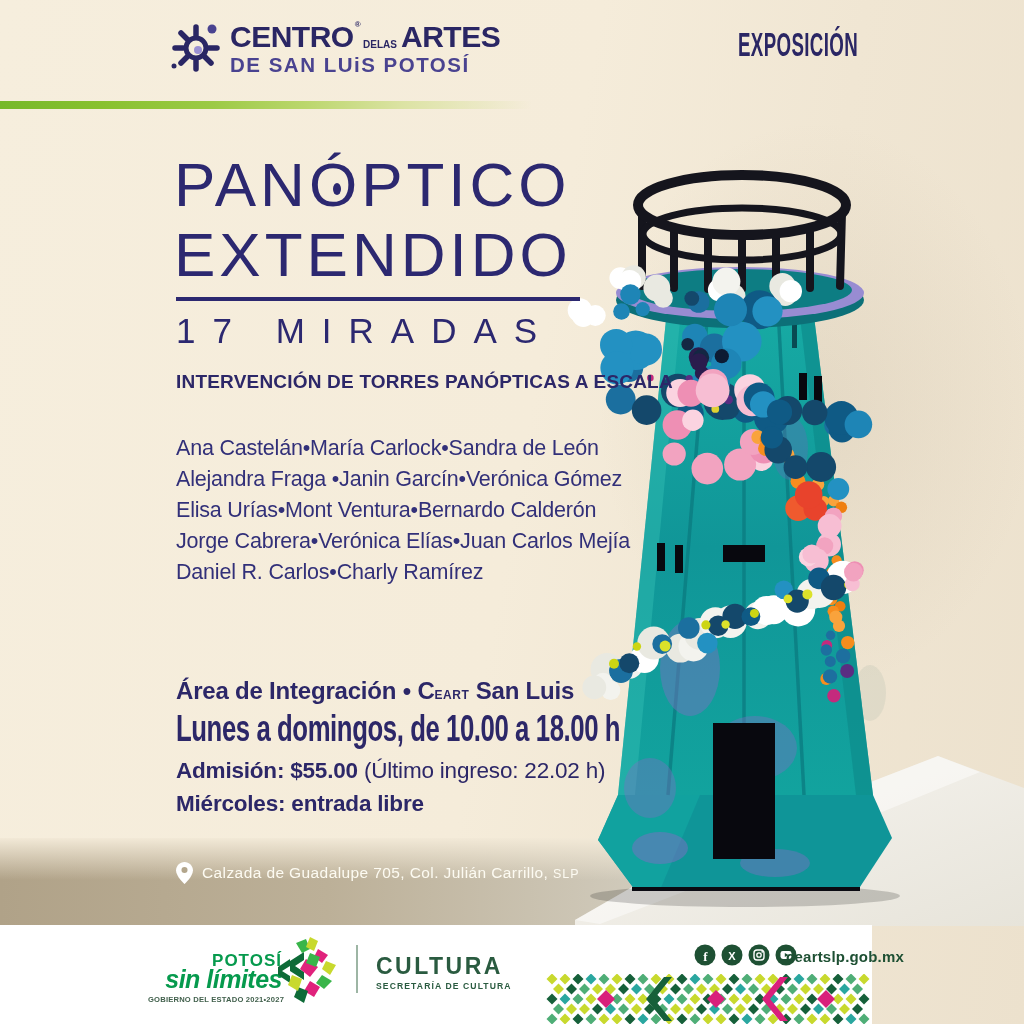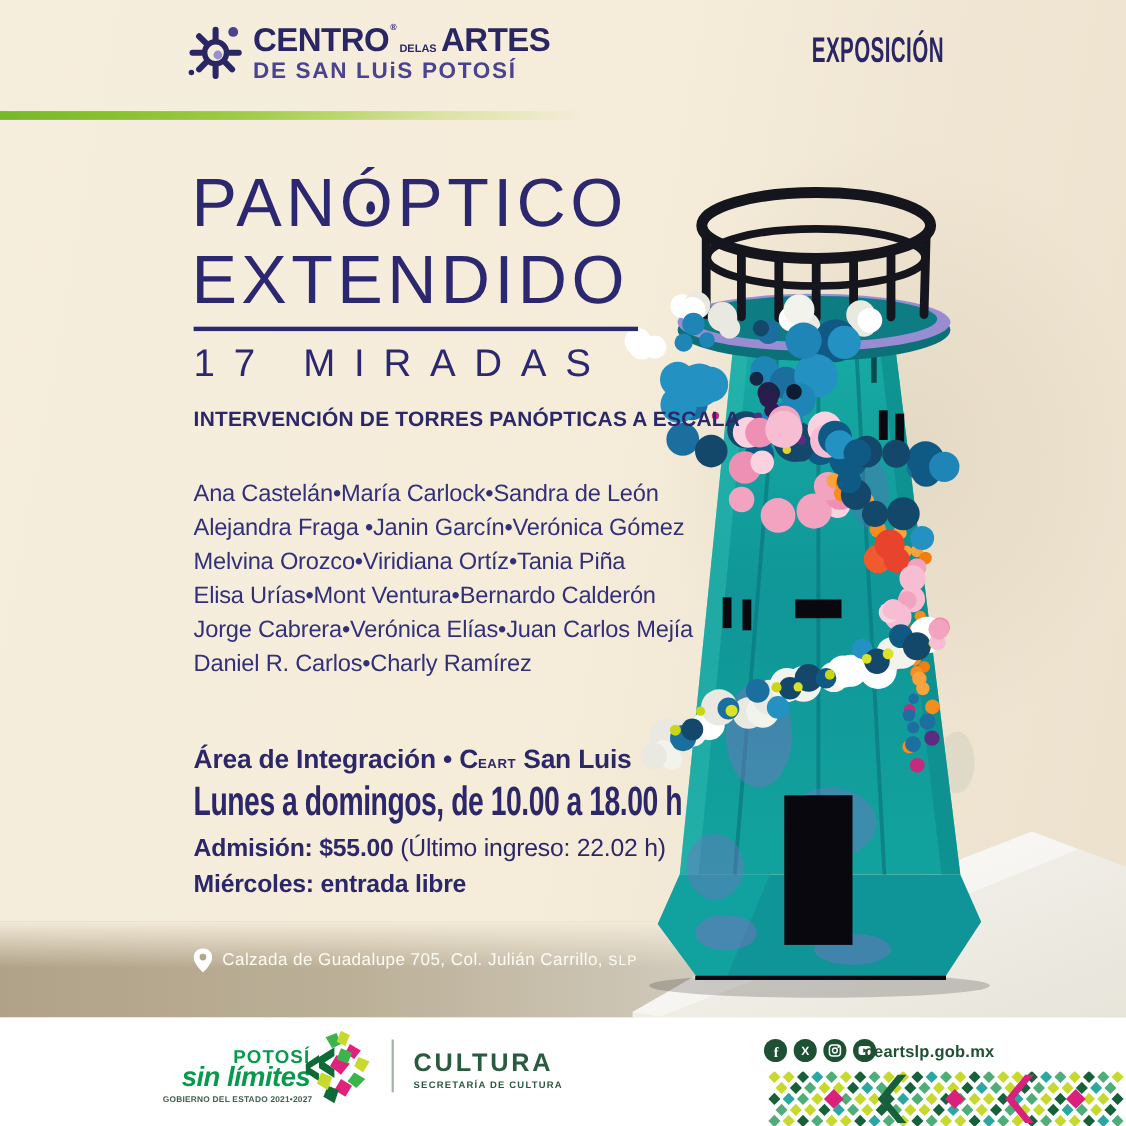--- a/index.html
+++ b/index.html
@@ -46,21 +46,21 @@
   .admission{left:176px;top:758px;color:#2c2768;font-size:22.5px;letter-spacing:-0.2px;}
   .admission b{font-weight:bold;}
   .wednesday{left:176px;top:791px;color:#2c2768;font-size:22.5px;font-weight:bold;letter-spacing:-0.2px;}
 
   
   .address{left:176px;top:862px;display:flex;align-items:center;gap:9px;color:#fdfbf2;}
   .address .txt{font-size:15.5px;letter-spacing:.4px;}
   .address .sc{font-size:12.5px;letter-spacing:1px;margin-top:15px;}
 
   
-  .footer{left:0;top:925px;width:1024px;height:99px;background:#ffffff;}
+  .footer{left:0;top:925px;width:872px;height:99px;background:#ffffff;}
   .potosi{position:absolute;left:148px;top:28px;width:134px;text-align:right;color:#069a4d;}
   .potosi .p1{font-weight:bold;font-size:17px;letter-spacing:1px;line-height:15px;}
   .potosi .p2{font-weight:bold;font-style:italic;font-size:25px;line-height:23px;letter-spacing:-0.5px;}
   .potosi .p3{font-weight:bold;font-size:7.6px;color:#41604c;letter-spacing:.2px;margin-top:4px;white-space:nowrap;}
   .fdivider{position:absolute;left:356px;top:20px;width:2px;height:48px;background:#9db5a4;}
   .cultura{position:absolute;left:376px;top:30px;color:#2a5b40;}
   .cultura .c1{font-weight:bold;font-size:23px;letter-spacing:2.5px;line-height:22px;}
   .cultura .c2{font-weight:bold;font-size:8.6px;letter-spacing:1.1px;margin-top:4px;}
   .social{position:absolute;left:694px;top:19px;display:flex;align-items:center;gap:5px;}
   .website{position:absolute;left:786px;top:23px;color:#1e5033;font-weight:bold;font-size:15px;letter-spacing:.2px;}
@@ -354,21 +354,20 @@
 
   <div class="abs title"><span>PAN</span><span class="eye">Ó</span><span>PTICO</span><br>
     <span>EXTENDIDO</span></div>
   <div class="abs rule"></div>
   <div class="abs miradas">17 MIRADAS</div>
   <div class="abs tagline">INTERVENCIÓN DE TORRES PANÓPTICAS A ESCALA</div>
 
   <div class="abs artists">
     <div>Ana Castelán•María Carlock•Sandra de León</div>
     <div>Alejandra Fraga •Janin Garcín•Verónica Gómez</div>
-    <div>Melvina Orozco•Viridiana Ortíz•Tania Piña</div>
     <div>Elisa Urías•Mont Ventura•Bernardo Calderón</div>
     <div>Jorge Cabrera•Verónica Elías•Juan Carlos Mejía</div>
     <div>Daniel R. Carlos•Charly Ramírez</div>
   </div>
 
   <div class="abs venue"><span>Área de Integración </span><span>• </span><span>C</span><span class="sc">EART</span><span> San Luis</span></div>
   <div class="abs hours">Lunes a domingos, de 10.00 a 18.00 h</div>
   <div class="abs admission"><b>Admisión: $55.00</b><span> (Último ingreso: 22.02 h)</span></div>
   <div class="abs wednesday"><span>Miércoles: </span><span>entrada libre</span></div>
 

